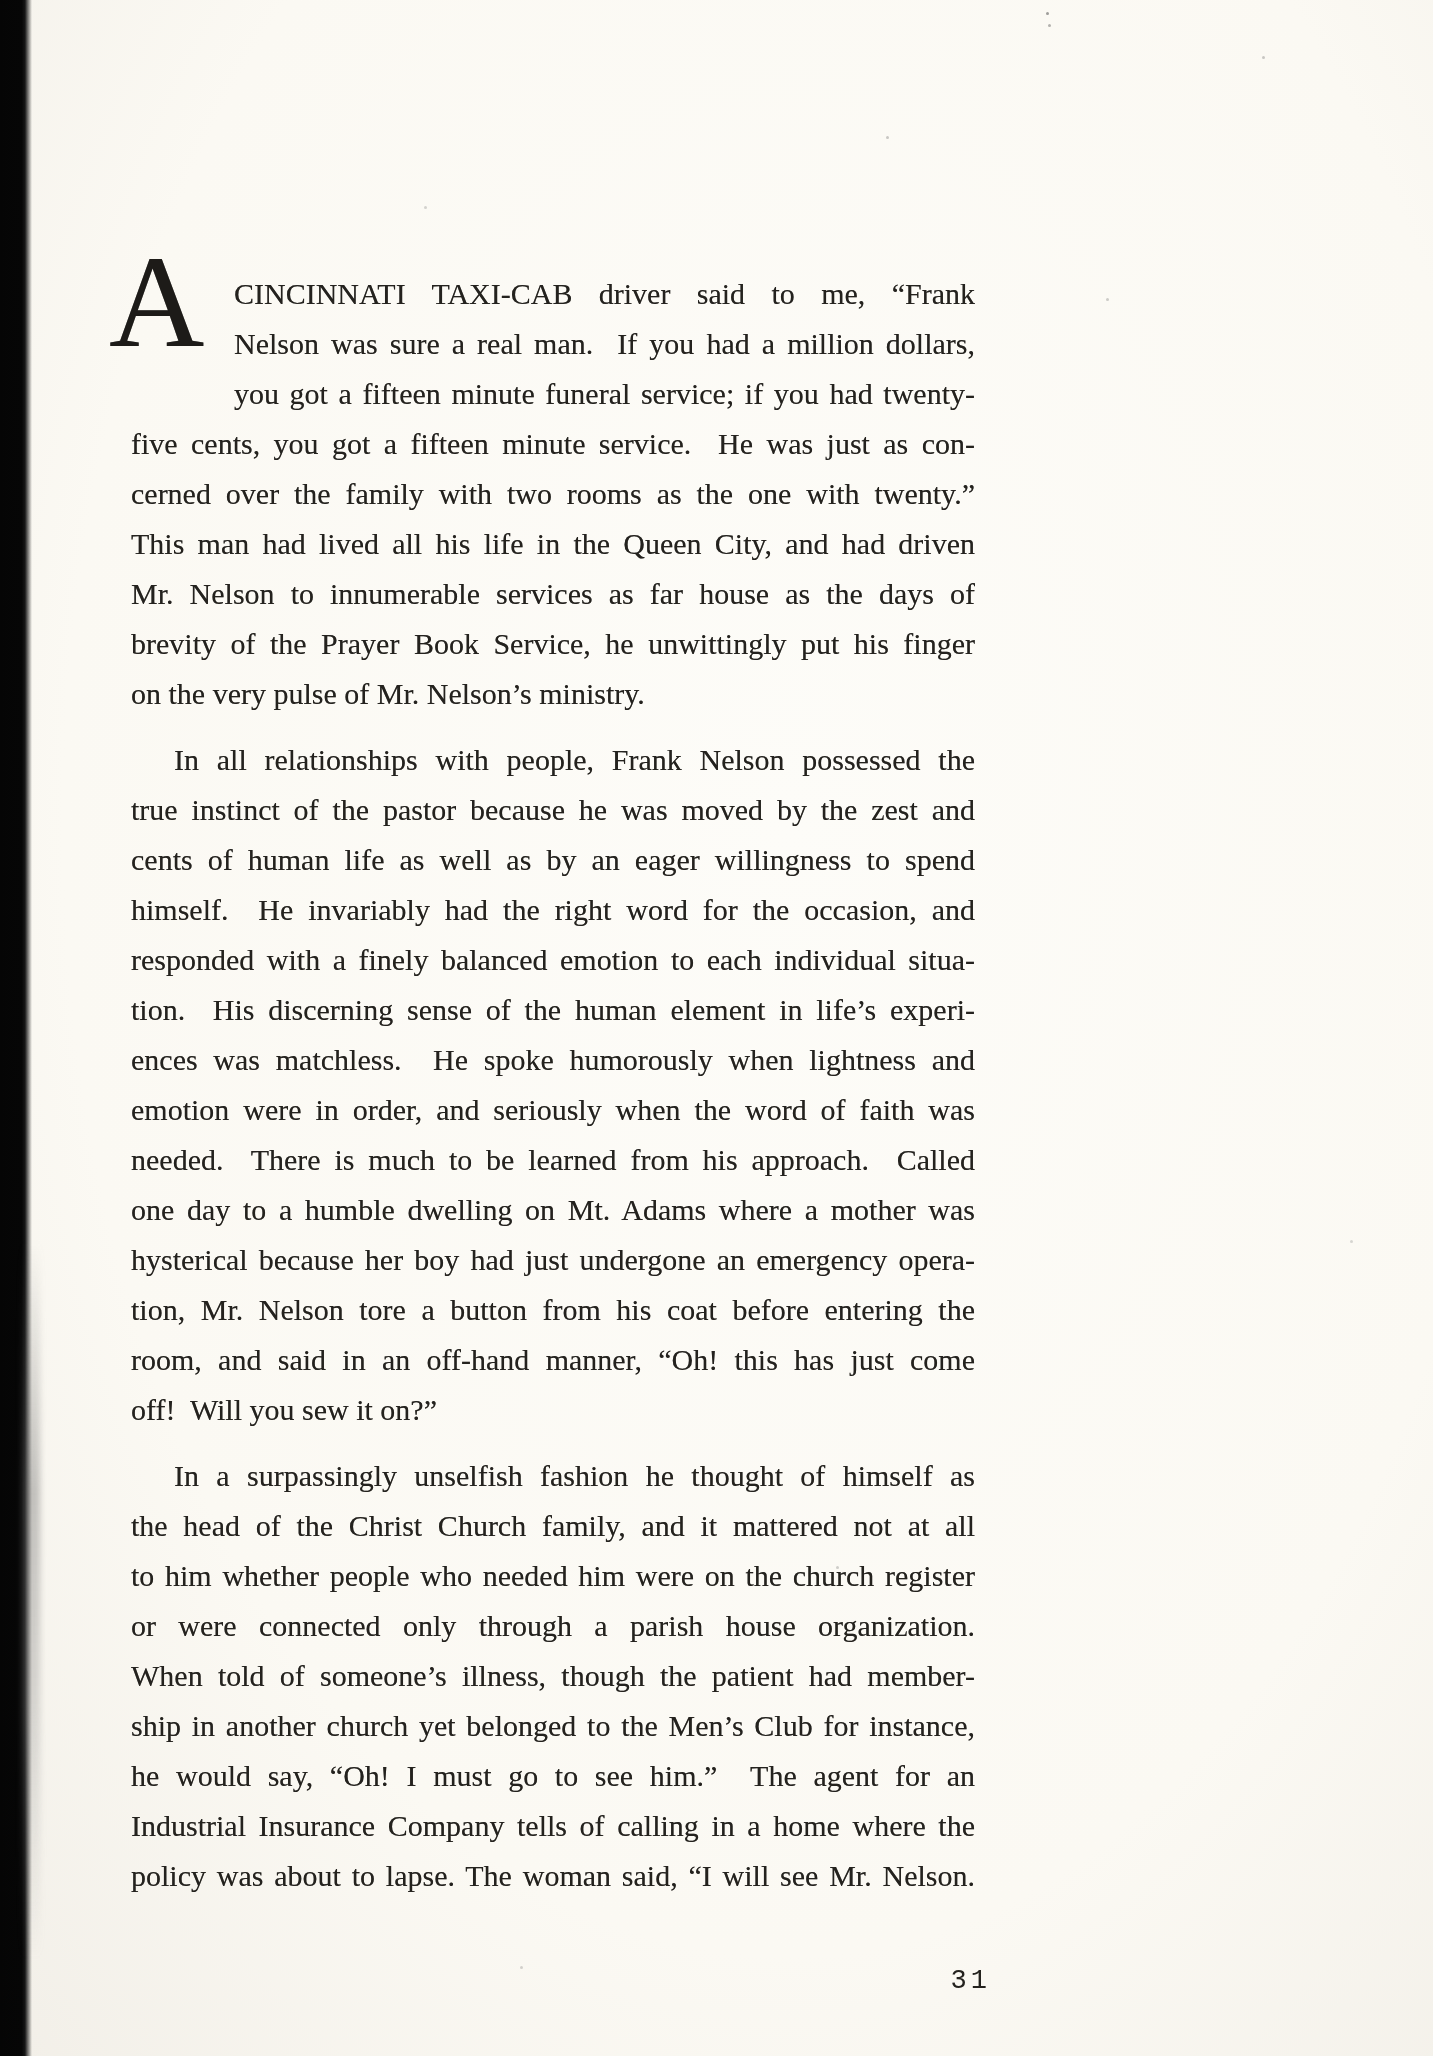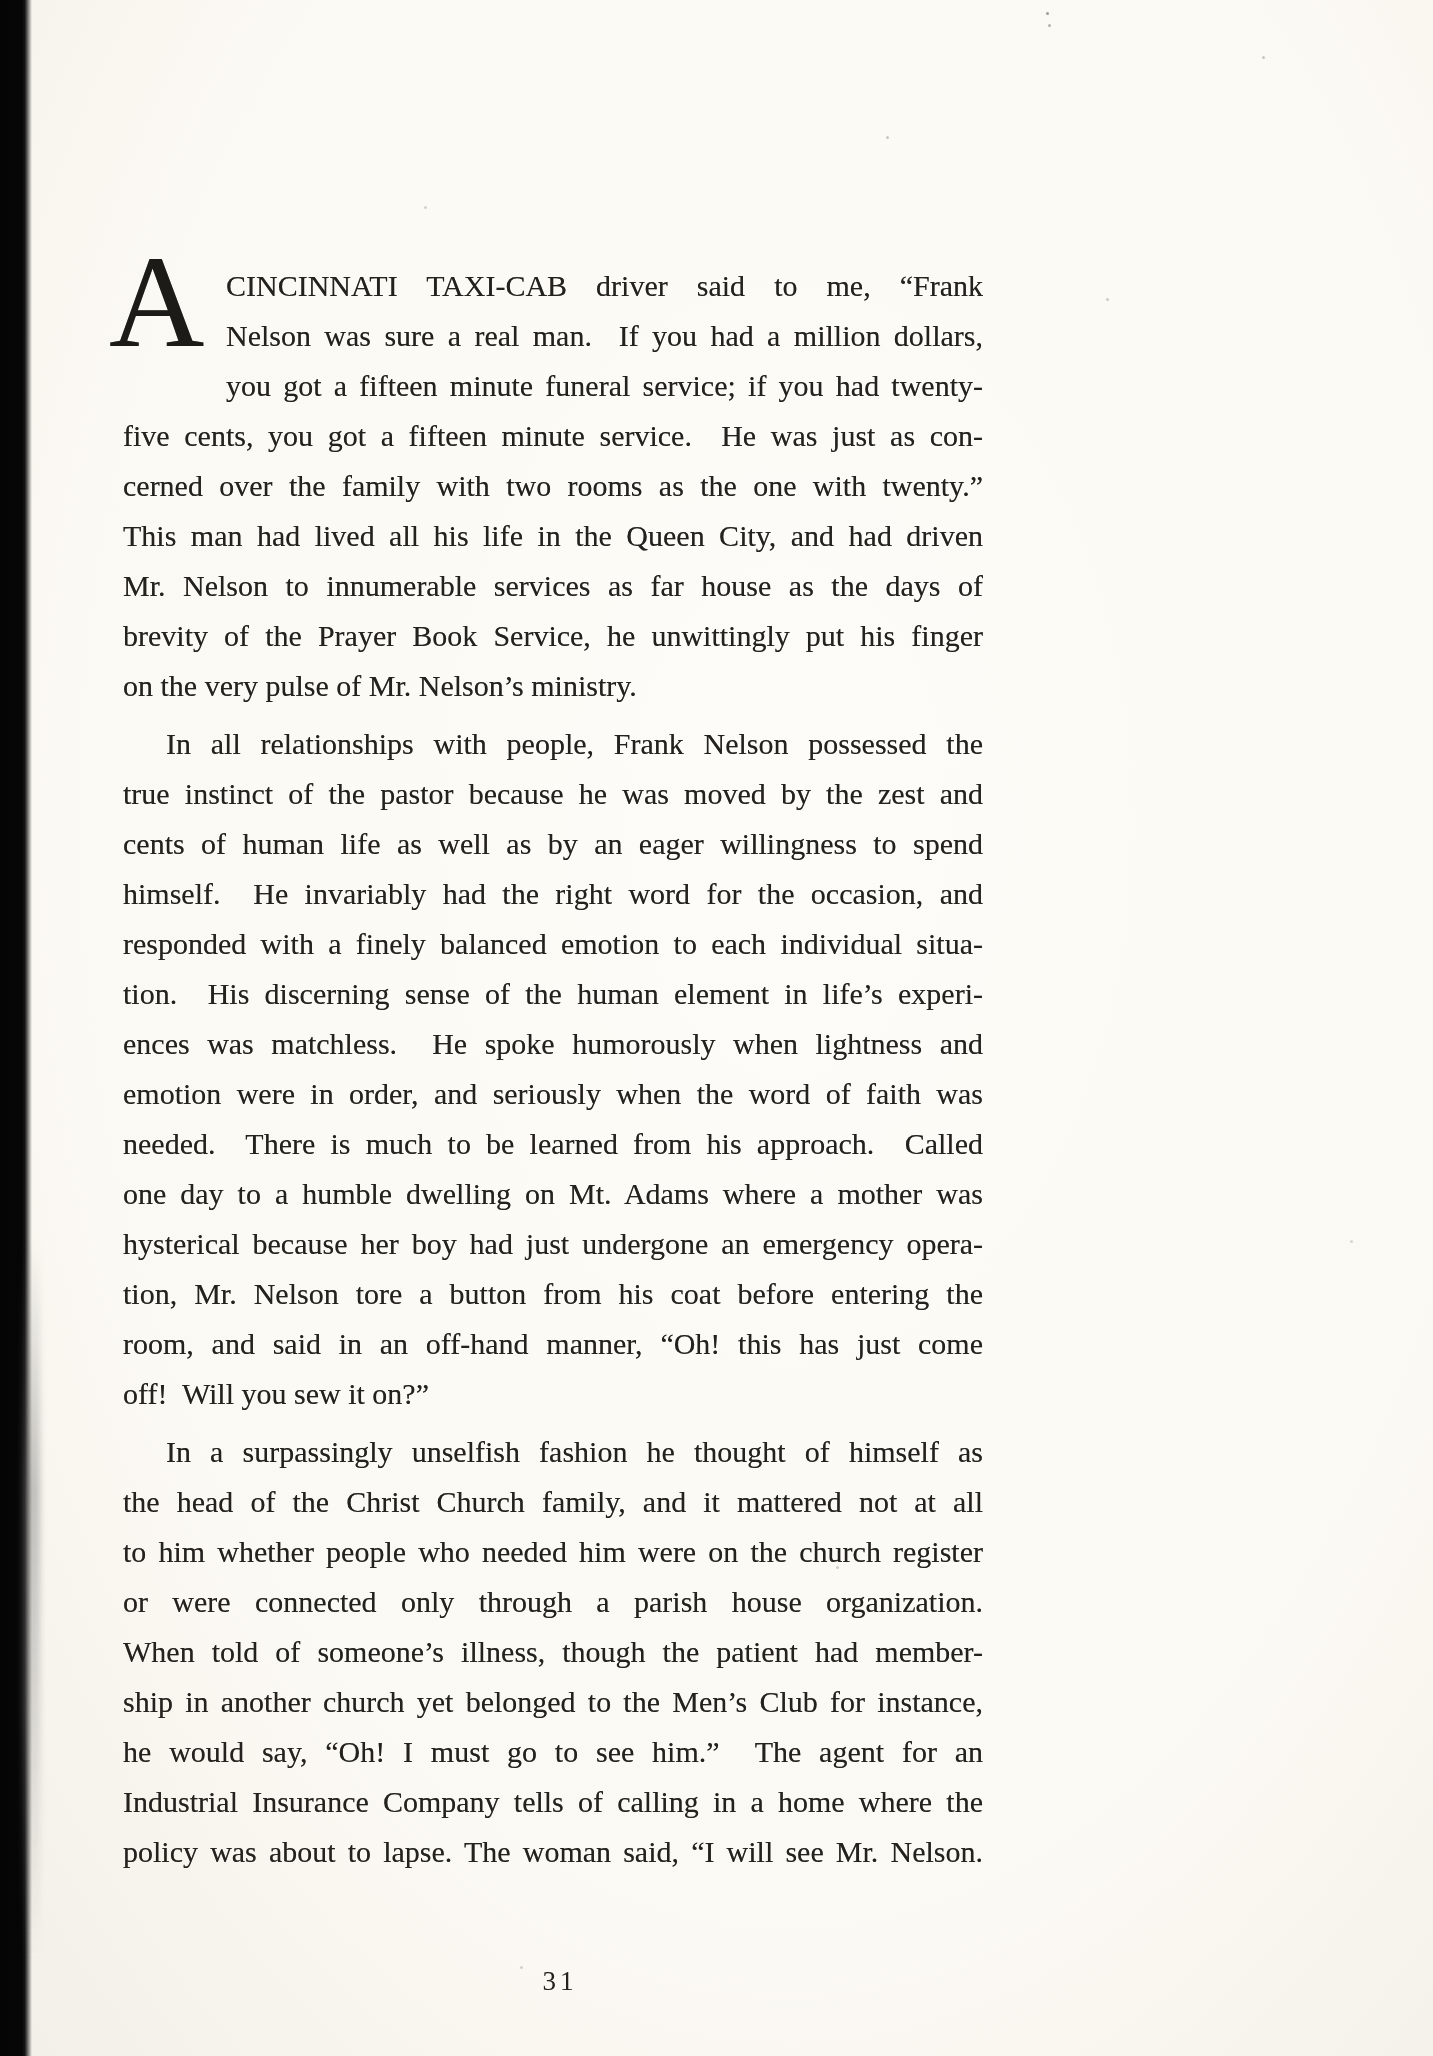--- a/index.html
+++ b/index.html
@@ -57,21 +57,21 @@
   .text-block {
     position: absolute;
     left: 115px;
     top: 253px;
     width: 876px;
     font-size: 30px;
     line-height: 50px;
     text-shadow: 0 0 0.4px rgba(0,0,0,0.45);
   }
 
-  .paragraph { margin: 8px; }
+  .paragraph { margin: 16px; }
 
   .line {
     white-space: nowrap;
     text-align: justify;
     text-align-last: justify;
   }
   .line.no-justify { text-align-last: left; }
   .line.dc-indent { padding-left: 103px; }
   .line.first-indent { padding-left: 43px; }
 
@@ -82,26 +82,27 @@
     font-size: 132px;
     line-height: 1;
     font-weight: 400;
     letter-spacing: 0;
     color: #1d1b18;
   }
 
   .page-number {
     position: absolute;
     top: 1966px;
-    left: 122px;
+    left: 115px;
     width: 876px;
-    text-align: center;
+    text-align: right;
     font-size: 27px;
     letter-spacing: 4px;
     color: #24221e;
+    font-family: Liberation Mono, monospace;
   }
 </style>
 </head>
 <body>
 
 <div class="scan">
   <div class="binding-strip"></div>
   <div class="binding-smudge"></div>
   <div class="specks"></div>
 

